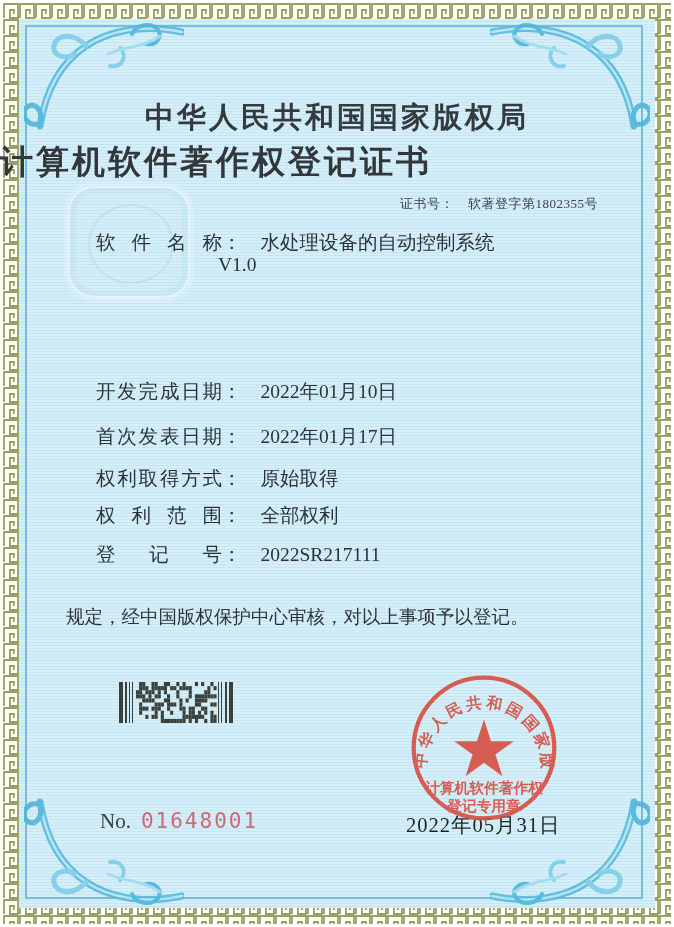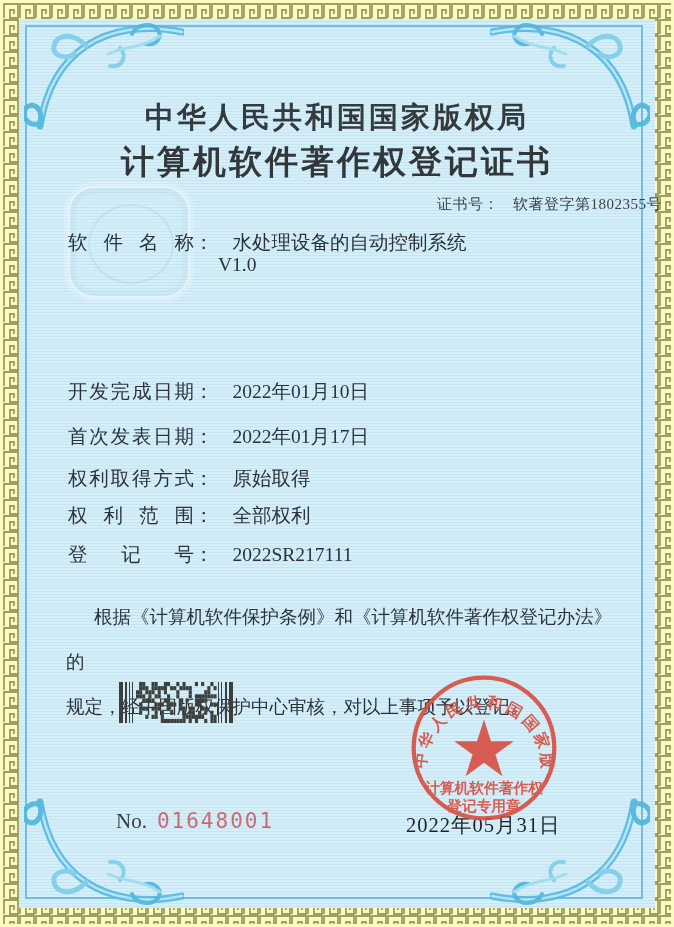--- a/index.html
+++ b/index.html
@@ -1,19 +1,19 @@
 <!DOCTYPE html>
 <html><head>
 <meta charset="utf-8">
 <style>
   * { margin:0; padding:0; box-sizing:border-box; }
   html,body { background:#e9ecec; }
   .page {
     position:relative; width:674px; height:927px; margin:0 auto;
-    background:#fef9c3; overflow:hidden;
+    background:#ffffff; overflow:hidden;
     font-family:"Liberation Serif","DejaVu Serif",serif;
   }
   
   .blue-field {
     position:absolute; left:19px; top:19px; width:636px; height:889px;
     background:
       repeating-linear-gradient(180deg,#d6eef8 0px,#d6eef8 2px,#c4e6f3 2px,#c4e6f3 3px);
   }
   .inner-frame {
     position:absolute; left:25px; top:25px; width:618px; height:874px;
@@ -35,46 +35,46 @@
   .emboss::after{
     content:""; position:absolute; left:18px; top:16px; width:82px; height:76px;
     border:2px solid rgba(165,205,222,0.4); border-radius:50%;
   }
 
   .title1 {
     position:absolute; left:0; top:98px; width:100%; text-align:center;
     font-size:29px; font-weight:bold; letter-spacing:3px; color:#343a3d;
   }
   .title2 {
-    position:absolute; left:0; top:140px; width:100%; text-align:center;
+    position:absolute; left:0; top:140px; width:100%; text-align:left;
     font-size:33px; font-weight:bold; letter-spacing:3px; color:#31373a;
   }
   .certno {
-    position:absolute; left:437px; top:195px; font-size:15px; color:#3c4347;
+    position:absolute; left:400px; top:195px; font-size:13px; color:#3c4347;
     letter-spacing:0.5px;
   }
   .certno .cv { margin-left:14px; }
 
   .frow { position:absolute; left:68px; font-size:19.5px; color:#2c3338; white-space:nowrap; }
-  .flabel { display:inline-block; width:126px; text-align:justify; text-align-last:justify; }
+  .flabel { display:inline-block; width:126px; text-align:justify; text-align-last:justify;margin-left:28px; }
   .fcolon { display:inline-block; }
   .fvalue { margin-left:19px; }
   .fvalue2 { position:absolute; left:150px; top:25px; }
 
   .stmt { position:absolute; left:66px; top:595px; width:548px; font-size:18.5px;
           color:#2c3338; line-height:45px; }
   .stmt .l1 { text-indent:28px; }
 
   .barcode { position:absolute; left:119px; top:682px; }
 
   .issue-date { position:absolute; left:406px; top:811px; font-size:20.5px;
                 color:#1e2224; letter-spacing:1px; }
   .seal { position:absolute; left:408px; top:672px; width:152px; height:152px; opacity:.88; }
 
-  .serial { position:absolute; left:100px; top:809px; font-size:21px;margin-left:16px; }
+  .serial { position:absolute; left:100px; top:809px; font-size:21px; }
   .serial .no-label { color:#3a3f42; }
   .serial .no-num { font-family:"DejaVu Sans Mono","Liberation Mono",monospace;
                     color:#ca6b74; letter-spacing:2px; margin-left:10px; font-size:21px; }
   .hidden-defs { position:absolute; width:0; height:0; }
 </style>
 </head>
 <body>
 
 <div class="page">
 
@@ -143,21 +143,20 @@
     <span class="flabel">权利取得方式</span><span class="fcolon">：</span><span class="fvalue">原始取得</span>
   </div>
   <div class="frow" style="top:502px">
     <span class="flabel">权利范围</span><span class="fcolon">：</span><span class="fvalue">全部权利</span>
   </div>
   <div class="frow" style="top:541px">
     <span class="flabel">登记号</span><span class="fcolon">：</span><span class="fvalue">2022SR217111</span>
   </div>
 
   <div class="stmt">
-    <div class="l1">根据《计算机软件保护条例》和《计算机软件著作权登记办法》的</div>
     <div class="l2">规定，经中国版权保护中心审核，对以上事项予以登记。</div>
   </div>
 
   <svg class="barcode" width="114" height="41">
     <rect x="0" y="0" width="4" height="41" fill="#3c403c"></rect>
     <rect x="6" y="0" width="2" height="41" fill="#3c403c"></rect>
     <rect x="10" y="0" width="1" height="41" fill="#3c403c"></rect>
     <rect x="13" y="0" width="1" height="41" fill="#3c403c"></rect>
     <rect x="110" y="0" width="4" height="41" fill="#3c403c"></rect>
     <rect x="106" y="0" width="2" height="41" fill="#3c403c"></rect>

